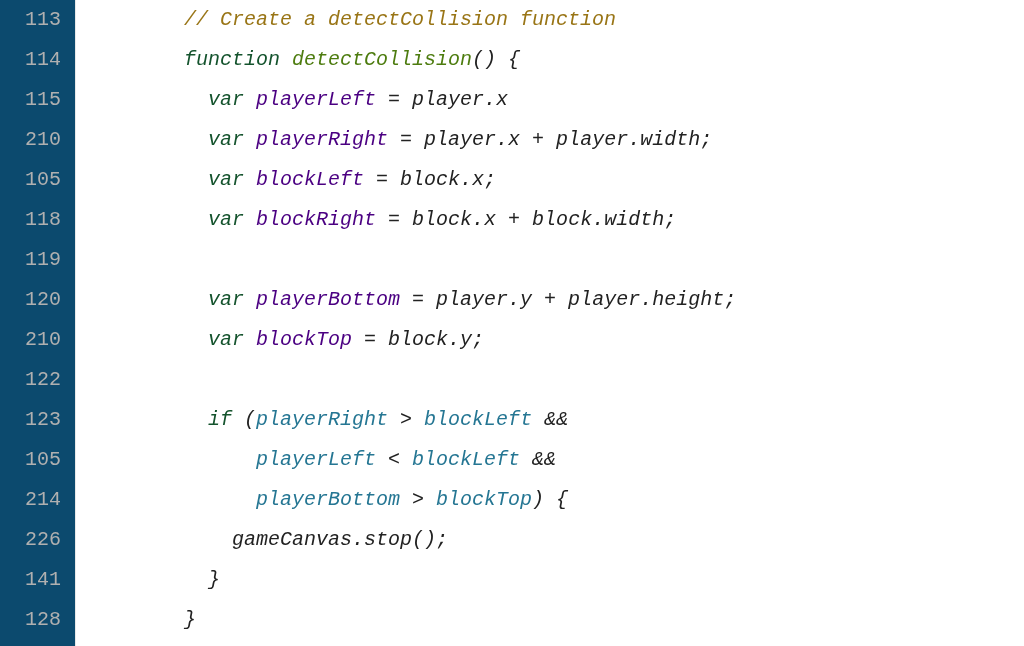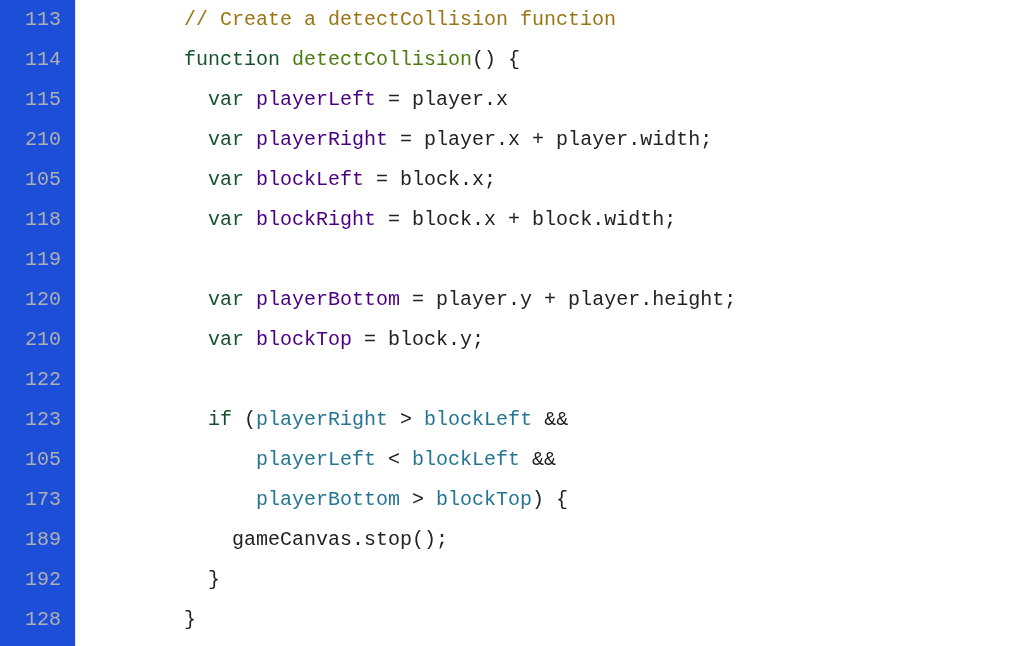--- a/index.html
+++ b/index.html
@@ -11,38 +11,39 @@
       font-family: "Menlo", "Monaco", "Consolas", "Courier New", monospace;
       font-size: 20px;
       line-height: 40px;
       background: #ffffff;
       display: flex;
       width: 1024px;
       height: 646px;
       overflow: hidden;
     }
     .gutter {
-      background: #1d4ed8;
+      background: #0c4a6e;
       border-right: 1px solid #e8e8e8;
       color: #b0b0b0;
       text-align: right;
       padding: 0 14px 0 10px;
       user-select: none;
       flex-shrink: 0;
       min-width: 76px;
     }
     .gutter .ln {
       height: 40px;
       line-height: 40px;
     }
     .code {
       padding-left: 12px;
       white-space: pre;
       color: #222222;
       flex: 1;
+      font-style: italic;
     }
     .code .row {
       height: 40px;
       line-height: 40px;
     }
     .tok-comment { color: #997516; }
     .tok-keyword { color: #14532d; }
     .tok-funcname { color: #4d7c0f; }
     .tok-vardecl { color: #4b0082; }
     .tok-ident { color: #257693; }
@@ -57,18 +58,18 @@
     <div class="ln">115</div>
     <div class="ln">210</div>
     <div class="ln">105</div>
     <div class="ln">118</div>
     <div class="ln">119</div>
     <div class="ln">120</div>
     <div class="ln">210</div>
     <div class="ln">122</div>
     <div class="ln">123</div>
     <div class="ln">105</div>
-    <div class="ln">173</div>
-    <div class="ln">189</div>
-    <div class="ln">192</div>
+    <div class="ln">214</div>
+    <div class="ln">226</div>
+    <div class="ln">141</div>
     <div class="ln">128</div>
   </div>
 <div class="code" id="code"><div class="row"><span>        </span><span class="tok-comment">// Create a detectCollision function</span></div><div class="row"><span>        </span><span class="tok-keyword">function</span><span class="tok-text"> </span><span class="tok-funcname">detectCollision</span><span class="tok-text">() {</span></div><div class="row"><span>          </span><span class="tok-keyword">var</span><span class="tok-text"> </span><span class="tok-vardecl">playerLeft</span><span class="tok-text"> = player.x</span></div><div class="row"><span>          </span><span class="tok-keyword">var</span><span class="tok-text"> </span><span class="tok-vardecl">playerRight</span><span class="tok-text"> = player.x + player.width;</span></div><div class="row"><span>          </span><span class="tok-keyword">var</span><span class="tok-text"> </span><span class="tok-vardecl">blockLeft</span><span class="tok-text"> = block.x;</span></div><div class="row"><span>          </span><span class="tok-keyword">var</span><span class="tok-text"> </span><span class="tok-vardecl">blockRight</span><span class="tok-text"> = block.x + block.width;</span></div><div class="row"><span></span></div><div class="row"><span>          </span><span class="tok-keyword">var</span><span class="tok-text"> </span><span class="tok-vardecl">playerBottom</span><span class="tok-text"> = player.y + player.height;</span></div><div class="row"><span>          </span><span class="tok-keyword">var</span><span class="tok-text"> </span><span class="tok-vardecl">blockTop</span><span class="tok-text"> = block.y;</span></div><div class="row"><span></span></div><div class="row"><span>          </span><span class="tok-keyword">if</span><span class="tok-text"> (</span><span class="tok-ident">playerRight</span><span class="tok-text"> &gt; </span><span class="tok-ident">blockLeft</span><span class="tok-text"> &amp;&amp;</span></div><div class="row"><span>              </span><span class="tok-ident">playerLeft</span><span class="tok-text"> &lt; </span><span class="tok-ident">blockLeft</span><span class="tok-text"> &amp;&amp;</span></div><div class="row"><span>              </span><span class="tok-ident">playerBottom</span><span class="tok-text"> &gt; </span><span class="tok-ident">blockTop</span><span class="tok-text">) {</span></div><div class="row"><span>            </span><span class="tok-text">gameCanvas.stop();</span></div><div class="row"><span>          </span><span class="tok-text">}</span></div><div class="row"><span>        </span><span class="tok-text">}</span></div></div>
 
 </body></html>

